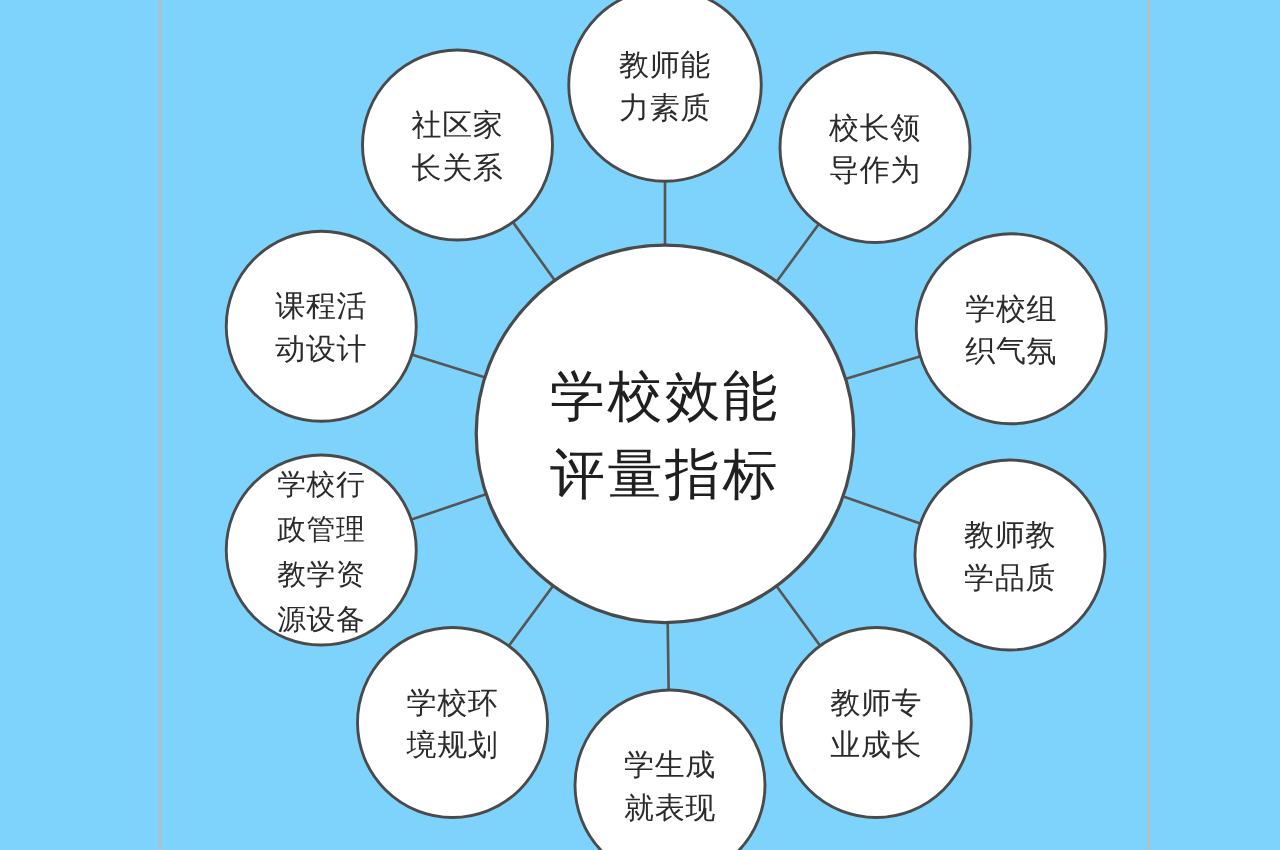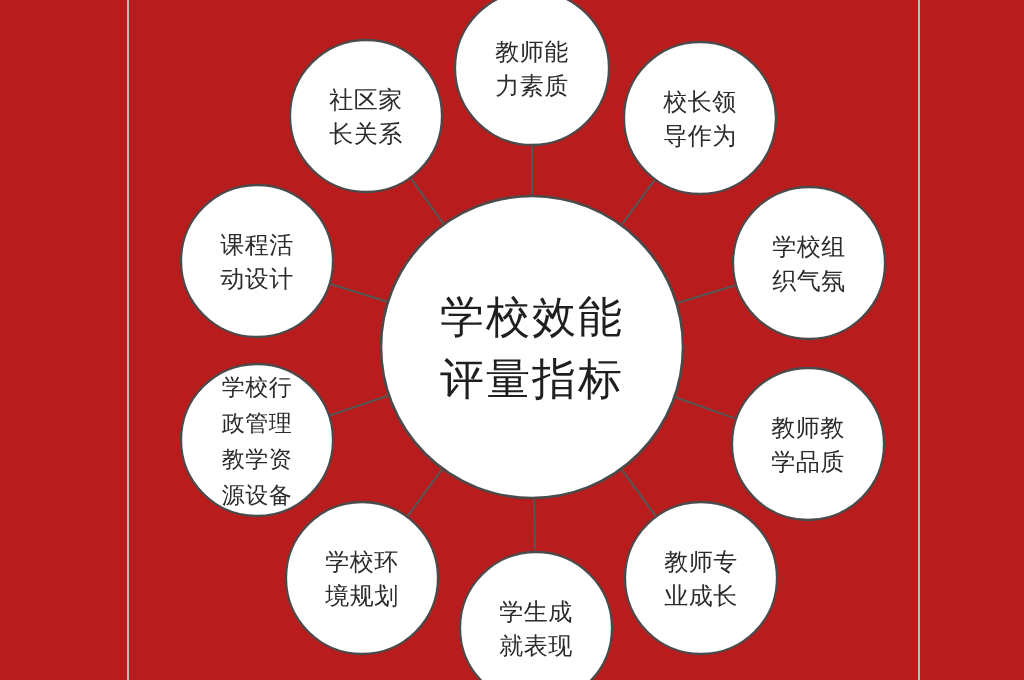--- a/index.html
+++ b/index.html
@@ -11,21 +11,21 @@
   body {
     width: 1024px;
     height: 680px;
     overflow: hidden;
     font-family: "DejaVu Sans", "Liberation Sans", sans-serif;
   }
   #stage {
     position: relative;
     width: 1024px;
     height: 680px;
-    background: #b91c1c;
+    background: #7dd3fc;
   }
   
   .frame-rule {
     position: absolute;
     top: 0;
     width: 2px;
     height: 680px;
     background: #bcbcbc;
   }
   .frame-rule.left  { left: 127px; }

